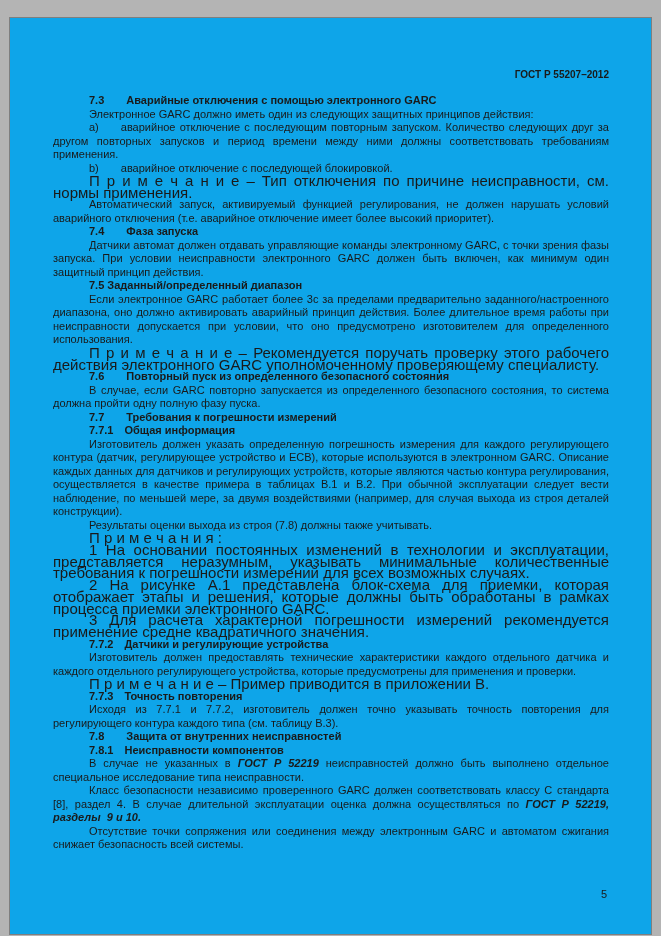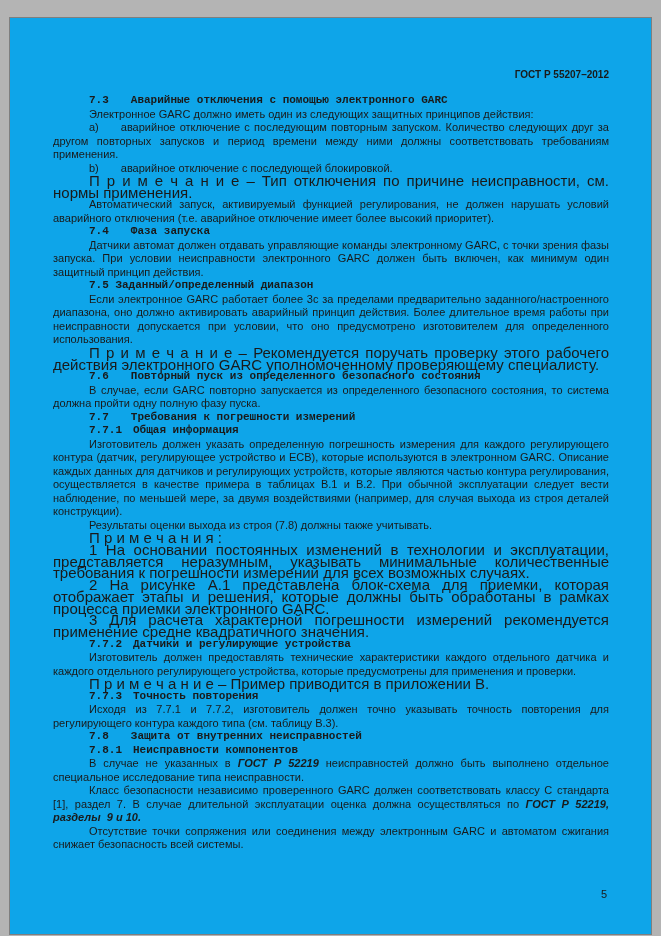--- a/index.html
+++ b/index.html
@@ -34,21 +34,20 @@
   .doc-body p {
     margin: 0;
     font-size: 11px;
     line-height: 13.5px;
     text-align: justify;
     text-indent: 36px;
   }
   .doc-body p.heading {
     font-weight: bold;
     text-align: left;
-    font-family: Liberation Mono, monospace;
   }
   .doc-body p.note,
   .doc-body p.note-title {
     font-size: 15px;
     line-height: 11.7px;
   }
   .bi { font-weight: bold; font-style: italic; }
   .page-number {
     position: absolute;
     right: 44px; bottom: 34px;
@@ -85,18 +84,18 @@
       <p class="note"><span>2 На рисунке А.1 представлена блок-схема для приемки, которая отображает этапы и решения, которые должны быть обработаны в рамках процесса приемки электронного GARC.</span></p>
       <p class="note"><span>3 Для расчета характерной погрешности измерений рекомендуется применение средне квадратичного значения.</span></p>
       <p class="heading"><span>7.7.2 Датчики и регулирующие устройства</span></p>
       <p class="para"><span>Изготовитель должен предоставлять технические характеристики каждого отдельного датчика и каждого отдельного регулирующего устройства, которые предусмотрены для применения и проверки.</span></p>
       <p class="note"><span>П р и м е ч а н и е – Пример приводится в приложении В.</span></p>
       <p class="heading"><span>7.7.3 Точность повторения</span></p>
       <p class="para"><span>Исходя из 7.7.1 и 7.7.2, изготовитель должен точно указывать точность повторения для регулирующего контура каждого типа (см. таблицу В.3).</span></p>
       <p class="heading"><span>7.8  Защита от внутренних неисправностей</span></p>
       <p class="heading"><span>7.8.1 Неисправности компонентов</span></p>
       <p class="para"><span>В случае не указанных в </span><span class="bi">ГОСТ Р 52219</span><span> неисправностей должно быть выполнено отдельное специальное исследование типа неисправности.</span></p>
-      <p class="para"><span>Класс безопасности независимо проверенного GARC должен соответствовать классу С стандарта [1], раздел 7. В случае длительной эксплуатации оценка должна осуществляться по </span><span class="bi">ГОСТ Р 52219, разделы&nbsp; 9 и 10.</span></p>
+      <p class="para"><span>Класс безопасности независимо проверенного GARC должен соответствовать классу С стандарта [8], раздел 4. В случае длительной эксплуатации оценка должна осуществляться по </span><span class="bi">ГОСТ Р 52219, разделы&nbsp; 9 и 10.</span></p>
       <p class="para"><span>Отсутствие точки сопряжения или соединения между электронным GARC и автоматом сжигания снижает безопасность всей системы.</span></p>
     </div>
 
   <div class="page-number">5</div>
 </div>
 
 </body></html>

